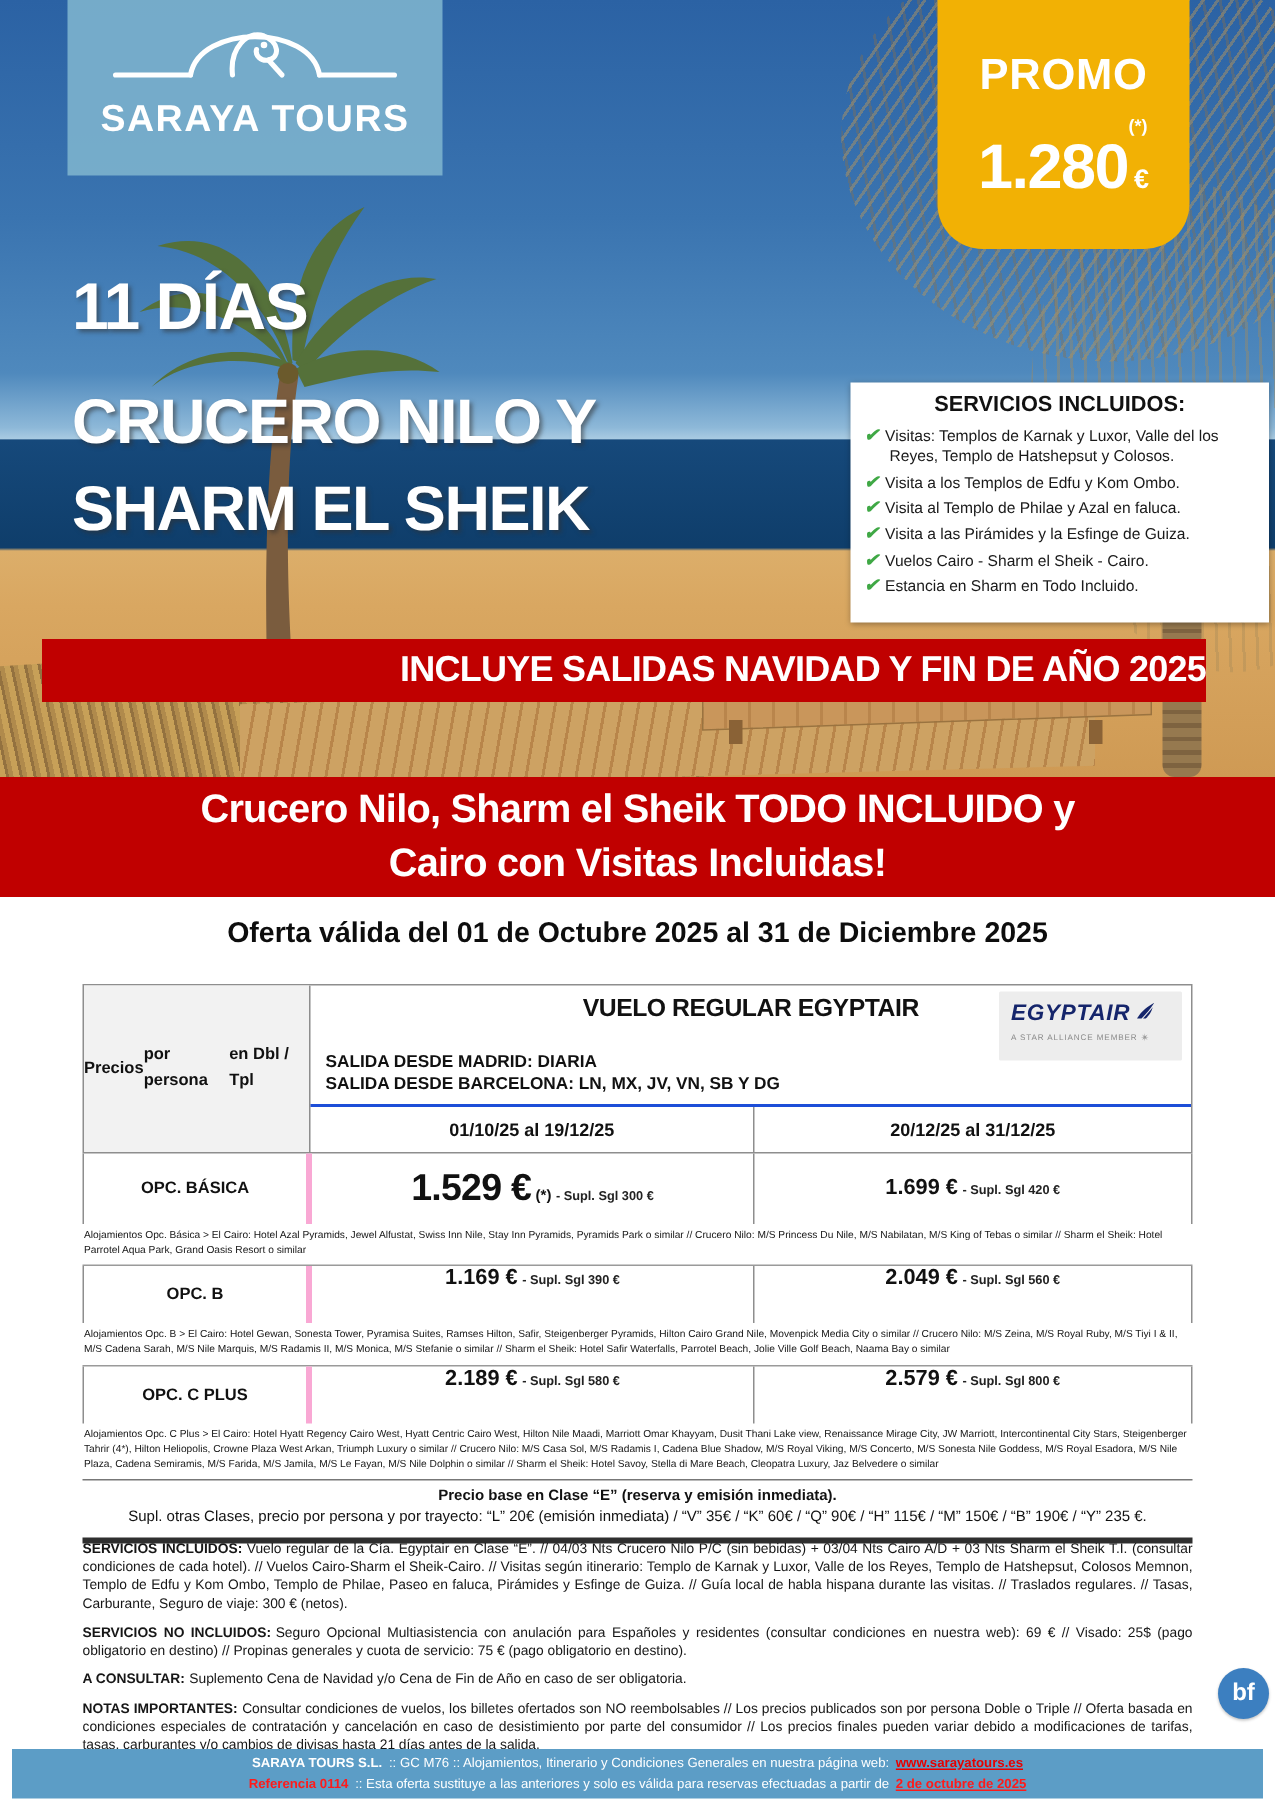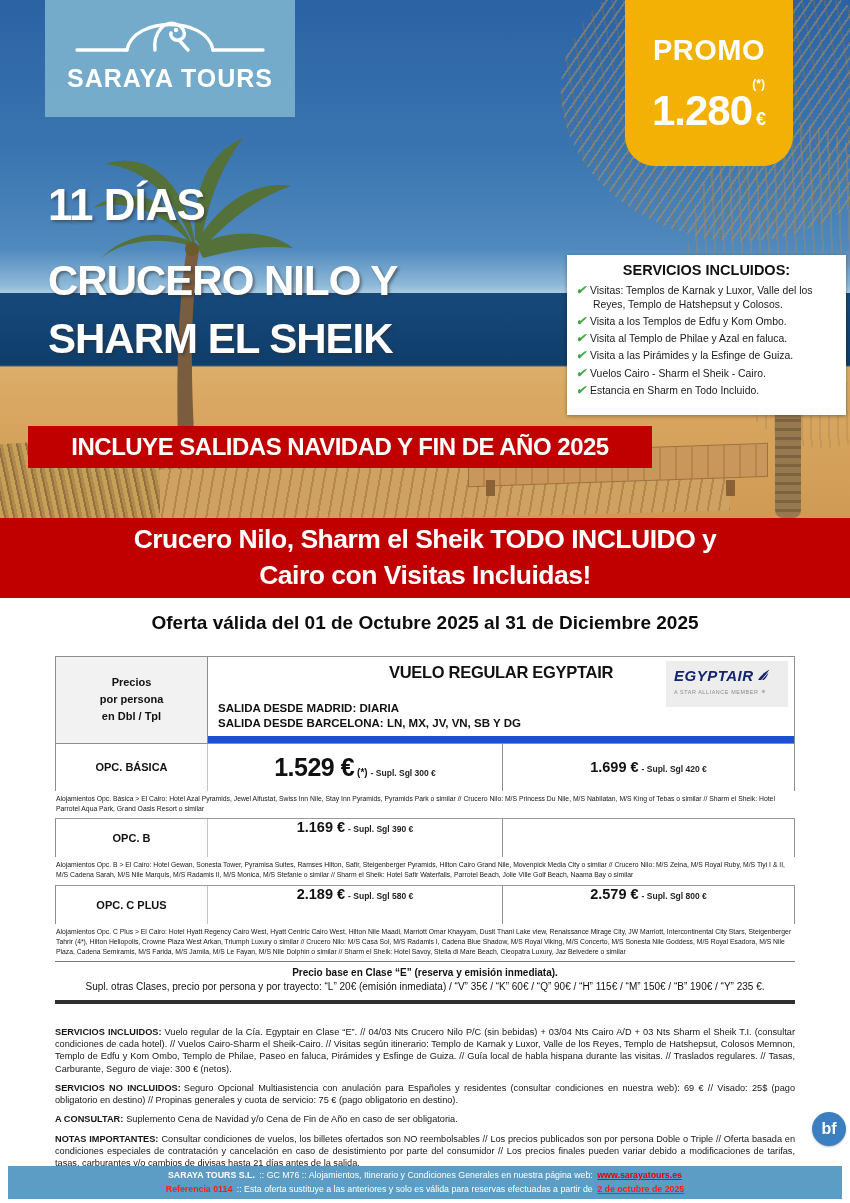--- a/index.html
+++ b/index.html
@@ -54,48 +54,48 @@
   .hero-title .t2,.hero-title .t3{font-size:42px;line-height:58px;}
 
   
   .svc-box{position:absolute;left:567px;top:255px;width:279px;min-height:160px;background:#fff;
         box-shadow:0 1px 4px rgba(0,0,0,.35);padding:7px 9px 8px 9px;}
   .svc-title{font-size:14.5px;font-weight:bold;text-align:center;color:#111;margin-bottom:5px;}
   .svc-item{font-size:10.4px;color:#1a1a1a;line-height:1.28;padding-left:17px;text-indent:-17px;margin-bottom:2px;}
   .svc-check{color:#3fa845;font-weight:bold;font-size:12px;margin-right:4px;font-style:italic;}
 
   
-  .banner1{position:absolute;left:28px;top:426px;width:624px;height:42px;background:#c00000;color:#fff;
-        font-size:24px;font-weight:bold;text-align:center;line-height:42px;letter-spacing:-.5px;}
+  .banner1{position:absolute;left:28px;top:426px;width:776px;height:42px;background:#c00000;color:#fff;
+        font-size:24px;font-weight:bold;text-align:right;line-height:42px;letter-spacing:-.5px;}
   .banner2{position:absolute;left:0;top:518px;width:850px;height:80px;background:#c00000;color:#fff;
         text-align:center;font-weight:bold;font-size:26.5px;line-height:36px;padding-top:3px;letter-spacing:-.5px;}
 
   .offer-line{position:absolute;left:0;top:612px;width:850px;text-align:center;color:#0d0d0d;
         font-size:19px;font-weight:bold;}
 
   
   .ptable{position:absolute;left:55px;top:656px;width:740px;color:#111;}
   .pt-head{display:flex;border:1px solid #8e8e8e;}
   .pt-head-left{width:152px;background:#f2f2f2;border-right:1px solid #8e8e8e;display:flex;
-        flex-direction:column;align-items:center;justify-content:center;font-size:11px;font-weight:bold;line-height:1.55;}
+        flex-direction:row;align-items:center;justify-content:center;font-size:11px;font-weight:bold;line-height:1.55;}
   .pt-head-right{flex:1;}
   .pt-title-row{position:relative;padding-top:6px;height:42px;text-align:center;}
   .pt-flight-title{font-size:16.5px;font-weight:bold;letter-spacing:-.3px;}
   .airline-logo{position:absolute;right:6px;top:4px;width:122px;height:46px;background:#ededed;
         border-radius:1px;padding:6px 6px 0 8px;text-align:left;}
   .airline-name{font-size:15px;font-weight:bold;font-style:italic;color:#15256b;letter-spacing:.5px;
         display:flex;align-items:center;gap:3px;}
   .airline-tag{font-size:5.4px;color:#8a8a8a;letter-spacing:.6px;margin-top:4px;display:flex;align-items:center;gap:2px;}
   .star-icon{font-size:7px;color:#9a9a9a;}
-  .pt-salidas{padding:2px 0 5px 10px;font-size:11.5px;font-weight:bold;line-height:1.3;border-bottom:7px solid #1d4ed8;}
+  .pt-salidas{padding:2px 0 5px 10px;font-size:11.5px;font-weight:bold;line-height:1.3;border-bottom:2px solid #1d4ed8;}
   .pt-dates{display:flex;height:30px;}
   .pt-date{width:295px;display:flex;align-items:center;justify-content:center;font-size:12px;font-weight:bold;}
   .pt-date + .pt-date{width:292px;flex:1;border-left:1px solid #8e8e8e;}
   .pt-row{display:flex;border-left:1px solid #8e8e8e;border-right:1px solid #8e8e8e;}
-  .pt-opt{width:152px;border-right:1px solid #f9a8d4;display:flex;align-items:center;justify-content:center;
+  .pt-opt{width:152px;border-right:4px solid #f9a8d4;display:flex;align-items:center;justify-content:center;
         font-size:11px;font-weight:bold;}
   .pt-c1{width:295px;border-right:1px solid #8e8e8e;display:flex;align-items:baseline;justify-content:center;gap:3px;}
   .pt-c2{flex:1;display:flex;align-items:baseline;justify-content:center;gap:3px;}
   .row-basica{height:47px;}
   .row-b,.row-cplus{height:38px;}
   .row-basica .pt-c1,.row-basica .pt-c2{align-items:center;}
   .price-big{font-size:25px;font-weight:bold;letter-spacing:-.5px;}
   .price-note{font-size:10px;font-weight:bold;}
   .price-med{font-size:14.5px;font-weight:bold;}
   .price-suppl{font-size:8.5px;font-weight:600;color:#222;}
@@ -229,20 +229,24 @@
             <div class="airline-tag">
               <span>A STAR ALLIANCE MEMBER</span>
               <span class="star-icon">✴</span>
             </div>
           </div>
         </div>
         <div class="pt-salidas">
           <div>SALIDA DESDE MADRID: DIARIA</div>
           <div>SALIDA DESDE BARCELONA: LN, MX, JV, VN, SB Y DG</div>
         </div>
+        <div class="pt-dates">
+          <div class="pt-date">01/10/25 al 19/12/25</div>
+          <div class="pt-date">20/12/25 al 31/12/25</div>
+        </div>
       </div>
     </div>
 
     <div class="pt-row row-basica">
       <div class="pt-opt">OPC. BÁSICA</div>
       <div class="pt-c1">
         <span class="inner">
           <span class="price-big">1.529 €</span>
           <span class="price-note">(*)</span>
           <span class="price-suppl">- Supl. Sgl 300 €</span>
@@ -256,20 +260,26 @@
       </div>
     </div>
     <div class="hotels">Alojamientos Opc. Básica &gt; El Cairo: Hotel Azal Pyramids, Jewel Alfustat, Swiss Inn Nile, Stay Inn Pyramids, Pyramids Park o similar // Crucero Nilo: M/S Princess Du Nile, M/S Nabilatan, M/S King of Tebas o similar // Sharm el Sheik: Hotel Parrotel Aqua Park, Grand Oasis Resort o similar</div>
 
     <div class="pt-row row-b">
       <div class="pt-opt">OPC. B</div>
       <div class="pt-c1">
         <span class="inner">
           <span class="price-med">1.169 €</span>
           <span class="price-suppl">- Supl. Sgl 390 €</span>
+        </span>
+      </div>
+      <div class="pt-c2">
+        <span class="inner">
+          <span class="price-med">2.049 €</span>
+          <span class="price-suppl">- Supl. Sgl 560 €</span>
         </span>
       </div>
     </div>
     <div class="hotels">Alojamientos Opc. B &gt; El Cairo: Hotel Gewan, Sonesta Tower, Pyramisa Suites, Ramses Hilton, Safir, Steigenberger Pyramids, Hilton Cairo Grand Nile, Movenpick Media City o similar // Crucero Nilo: M/S Zeina, M/S Royal Ruby, M/S Tiyi I &amp; II, M/S Cadena Sarah, M/S Nile Marquis, M/S Radamis II, M/S Monica, M/S Stefanie o similar // Sharm el Sheik: Hotel Safir Waterfalls, Parrotel Beach, Jolie Ville Golf Beach, Naama Bay o similar</div>
 
     <div class="pt-row row-cplus">
       <div class="pt-opt">OPC. C PLUS</div>
       <div class="pt-c1">
         <span class="inner">
           <span class="price-med">2.189 €</span>

